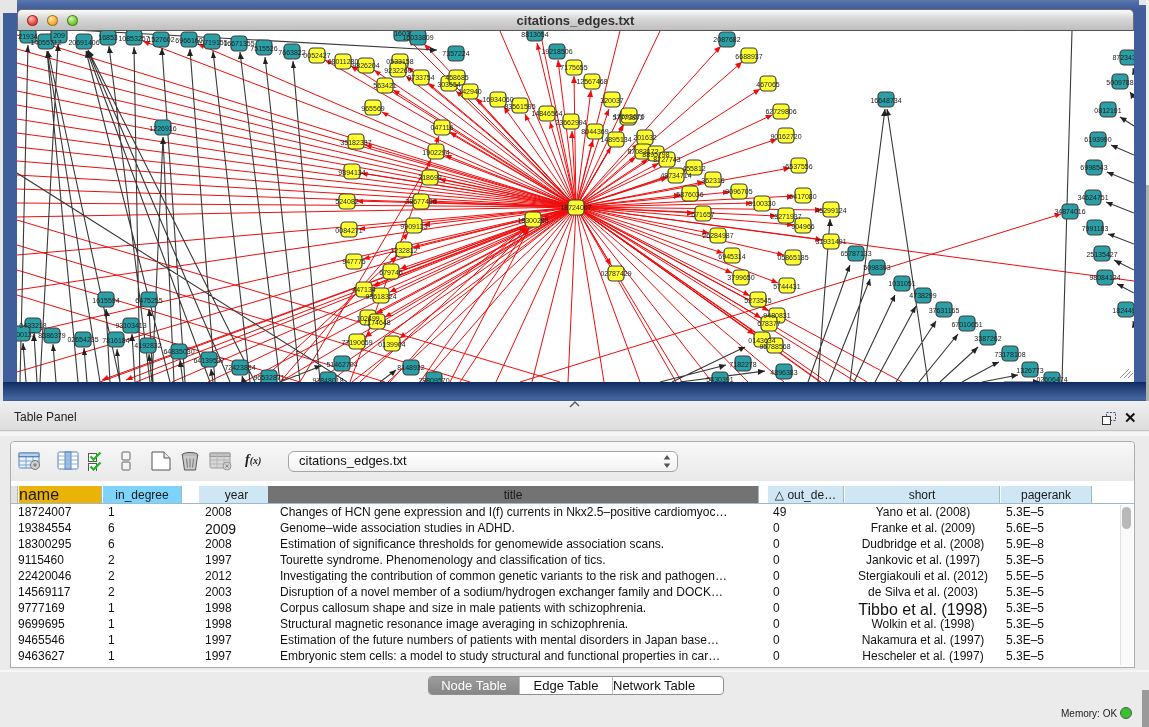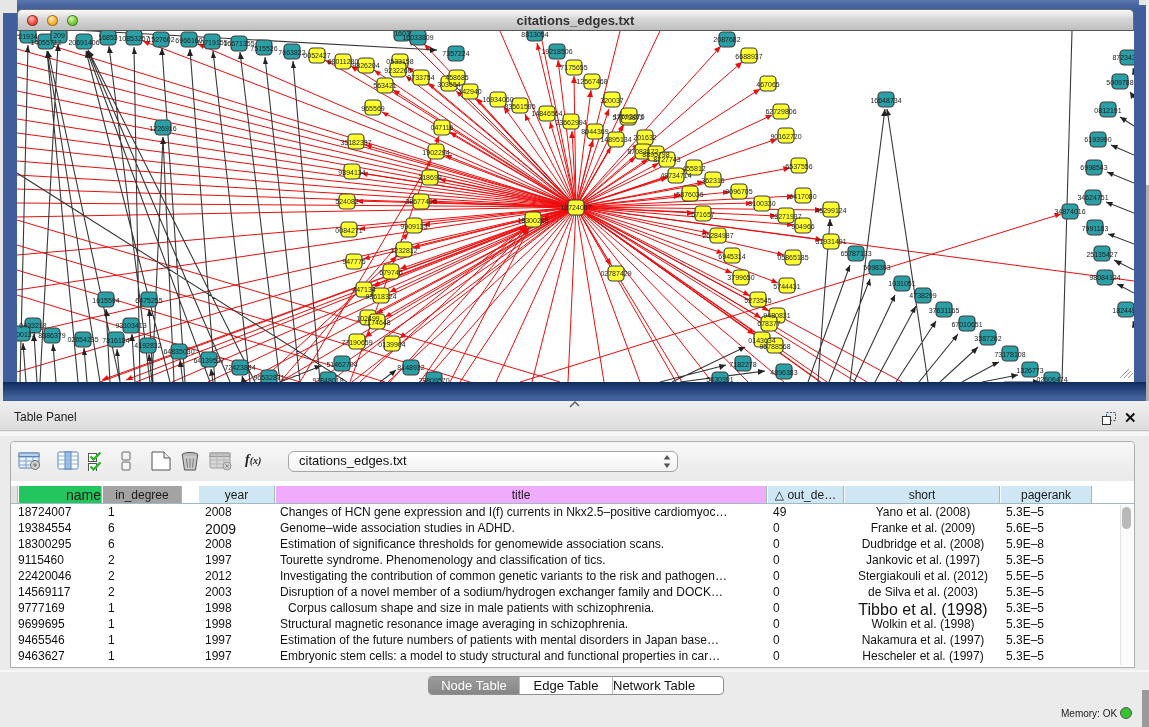--- a/index.html
+++ b/index.html
@@ -368,24 +368,24 @@
 <div style="position:absolute;left:245px;top:452px;width:26px;height:18px;font-family:'Liberation Serif',serif;font-style:italic;font-weight:bold;font-size:14px;color:#222">f<span style="font-size:10px">(x)</span></div>
 
 <div class="abs" style="left:288px;top:451px;width:390px;height:21px;border:1px solid #a5a5a5;
  border-radius:6px;background:linear-gradient(180deg,#fff,#f2f2f2)"></div>
 <div class="abs" style="left:299px;top:453px;font-size:13px;color:#111">citations_edges.txt</div>
 <svg class="abs" style="left:662px;top:454px" width="10" height="15" viewBox="0 0 10 15">
  <path d="M5 1l3.3 4.6H1.7z M5 14L1.7 9.4h6.6z" fill="#555"></path>
   </svg>
 
 <div style="position:absolute;left:11px;top:486px;width:7px;height:18px;background:#e2e2e2;border-right:1px solid #b5b5b5"></div>
-<div style="position:absolute;left:19px;top:486px;width:83px;height:18px;background:#22c55e;border-right:1px solid #9fb9c6;text-align:right;line-height:18px;font-size:14px;color:#1a1a1a">name</div>
-<div style="position:absolute;left:103px;top:486px;width:79px;height:18px;background:#a3a3a3;border-right:1px solid #9fb9c6;text-align:center;line-height:18px;font-size:12px;color:#1a1a1a">in_degree</div>
+<div style="position:absolute;left:19px;top:486px;width:83px;height:18px;background:#eab308;border-right:1px solid #9fb9c6;text-align:left;line-height:18px;font-size:16px;color:#1a1a1a">name</div>
+<div style="position:absolute;left:103px;top:486px;width:79px;height:18px;background:#7dd3fc;border-right:1px solid #9fb9c6;text-align:center;line-height:18px;font-size:12px;color:#1a1a1a">in_degree</div>
 <div style="position:absolute;left:199px;top:486px;width:76px;height:18px;background:#cfe7f4;border-right:1px solid #9fb9c6;text-align:center;line-height:18px;font-size:12px;color:#1a1a1a">year</div>
-<div style="position:absolute;left:276px;top:486px;width:491px;height:18px;background:#f0abfc;border-right:1px solid #9fb9c6;text-align:center;line-height:18px;font-size:12px;color:#1a1a1a">title</div>
+<div style="position:absolute;left:268px;top:486px;width:491px;height:18px;background:#737373;border-right:1px solid #9fb9c6;text-align:center;line-height:18px;font-size:12px;color:#1a1a1a">title</div>
 <div style="position:absolute;left:768px;top:486px;width:76px;height:18px;background:#cfe7f4;border-right:1px solid #9fb9c6;text-align:center;line-height:18px;font-size:12px;color:#1a1a1a">△ out_de…</div>
 <div style="position:absolute;left:845px;top:486px;width:155px;height:18px;background:#cfe7f4;border-right:1px solid #9fb9c6;text-align:center;line-height:18px;font-size:12px;color:#1a1a1a">short</div>
 <div style="position:absolute;left:1001px;top:486px;width:91px;height:18px;background:#cfe7f4;border-right:1px solid #9fb9c6;text-align:center;line-height:18px;font-size:12px;color:#1a1a1a">pagerank</div>
 <div class="abs" style="left:11px;top:486px;width:1124px;height:18px;border-bottom:1px solid #9fb9c6;pointer-events:none"></div>
 <div style="position:absolute;left:18px;top:505px;font-size:12px;color:#111">18724007</div>
 <div style="position:absolute;left:108px;top:505px;font-size:12px;color:#111">1</div>
 <div style="position:absolute;left:205px;top:505px;font-size:12px;color:#111">2008</div>
 <div style="position:absolute;left:280px;top:505px;font-size:12px;color:#111;width:486px;overflow:hidden;white-space:nowrap">Changes of HCN gene expression and I(f) currents in Nkx2.5–positive cardiomyoc…</div>
 <div style="position:absolute;left:773px;top:505px;font-size:12px;color:#111">49</div>
 <div style="position:absolute;left:845px;top:505px;width:156px;text-align:center;font-size:12px;color:#111">Yano et al. (2008)</div>
@@ -421,21 +421,21 @@
 <div style="position:absolute;left:18px;top:585px;font-size:12px;color:#111">14569117</div>
 <div style="position:absolute;left:108px;top:585px;font-size:12px;color:#111">2</div>
 <div style="position:absolute;left:205px;top:585px;font-size:12px;color:#111">2003</div>
 <div style="position:absolute;left:280px;top:585px;font-size:12px;color:#111;width:486px;overflow:hidden;white-space:nowrap">Disruption of a novel member of a sodium/hydrogen exchanger family and DOCK…</div>
 <div style="position:absolute;left:773px;top:585px;font-size:12px;color:#111">0</div>
 <div style="position:absolute;left:845px;top:585px;width:156px;text-align:center;font-size:12px;color:#111">de Silva et al. (2003)</div>
 <div style="position:absolute;left:1006px;top:585px;font-size:12px;color:#111">5.3E–5</div>
 <div style="position:absolute;left:18px;top:601px;font-size:12px;color:#111">9777169</div>
 <div style="position:absolute;left:108px;top:601px;font-size:12px;color:#111">1</div>
 <div style="position:absolute;left:205px;top:601px;font-size:12px;color:#111">1998</div>
-<div style="position:absolute;left:288px;top:601px;font-size:12px;color:#111;width:486px;overflow:hidden;white-space:nowrap">Corpus callosum shape and size in male patients with schizophrenia.</div>
+<div style="position:absolute;left:280px;top:601px;font-size:12px;color:#111;width:486px;overflow:hidden;white-space:nowrap">Corpus callosum shape and size in male patients with schizophrenia.</div>
 <div style="position:absolute;left:773px;top:601px;font-size:12px;color:#111">0</div>
 <div style="position:absolute;left:845px;top:601px;width:156px;text-align:center;font-size:16px;color:#111">Tibbo et al. (1998)</div>
 <div style="position:absolute;left:1006px;top:601px;font-size:12px;color:#111">5.3E–5</div>
 <div style="position:absolute;left:18px;top:617px;font-size:12px;color:#111">9699695</div>
 <div style="position:absolute;left:108px;top:617px;font-size:12px;color:#111">1</div>
 <div style="position:absolute;left:205px;top:617px;font-size:12px;color:#111">1998</div>
 <div style="position:absolute;left:280px;top:617px;font-size:12px;color:#111;width:486px;overflow:hidden;white-space:nowrap">Structural magnetic resonance image averaging in schizophrenia.</div>
 <div style="position:absolute;left:773px;top:617px;font-size:12px;color:#111">0</div>
 <div style="position:absolute;left:845px;top:617px;width:156px;text-align:center;font-size:12px;color:#111">Wolkin et al. (1998)</div>
 <div style="position:absolute;left:1006px;top:617px;font-size:12px;color:#111">5.3E–5</div>

